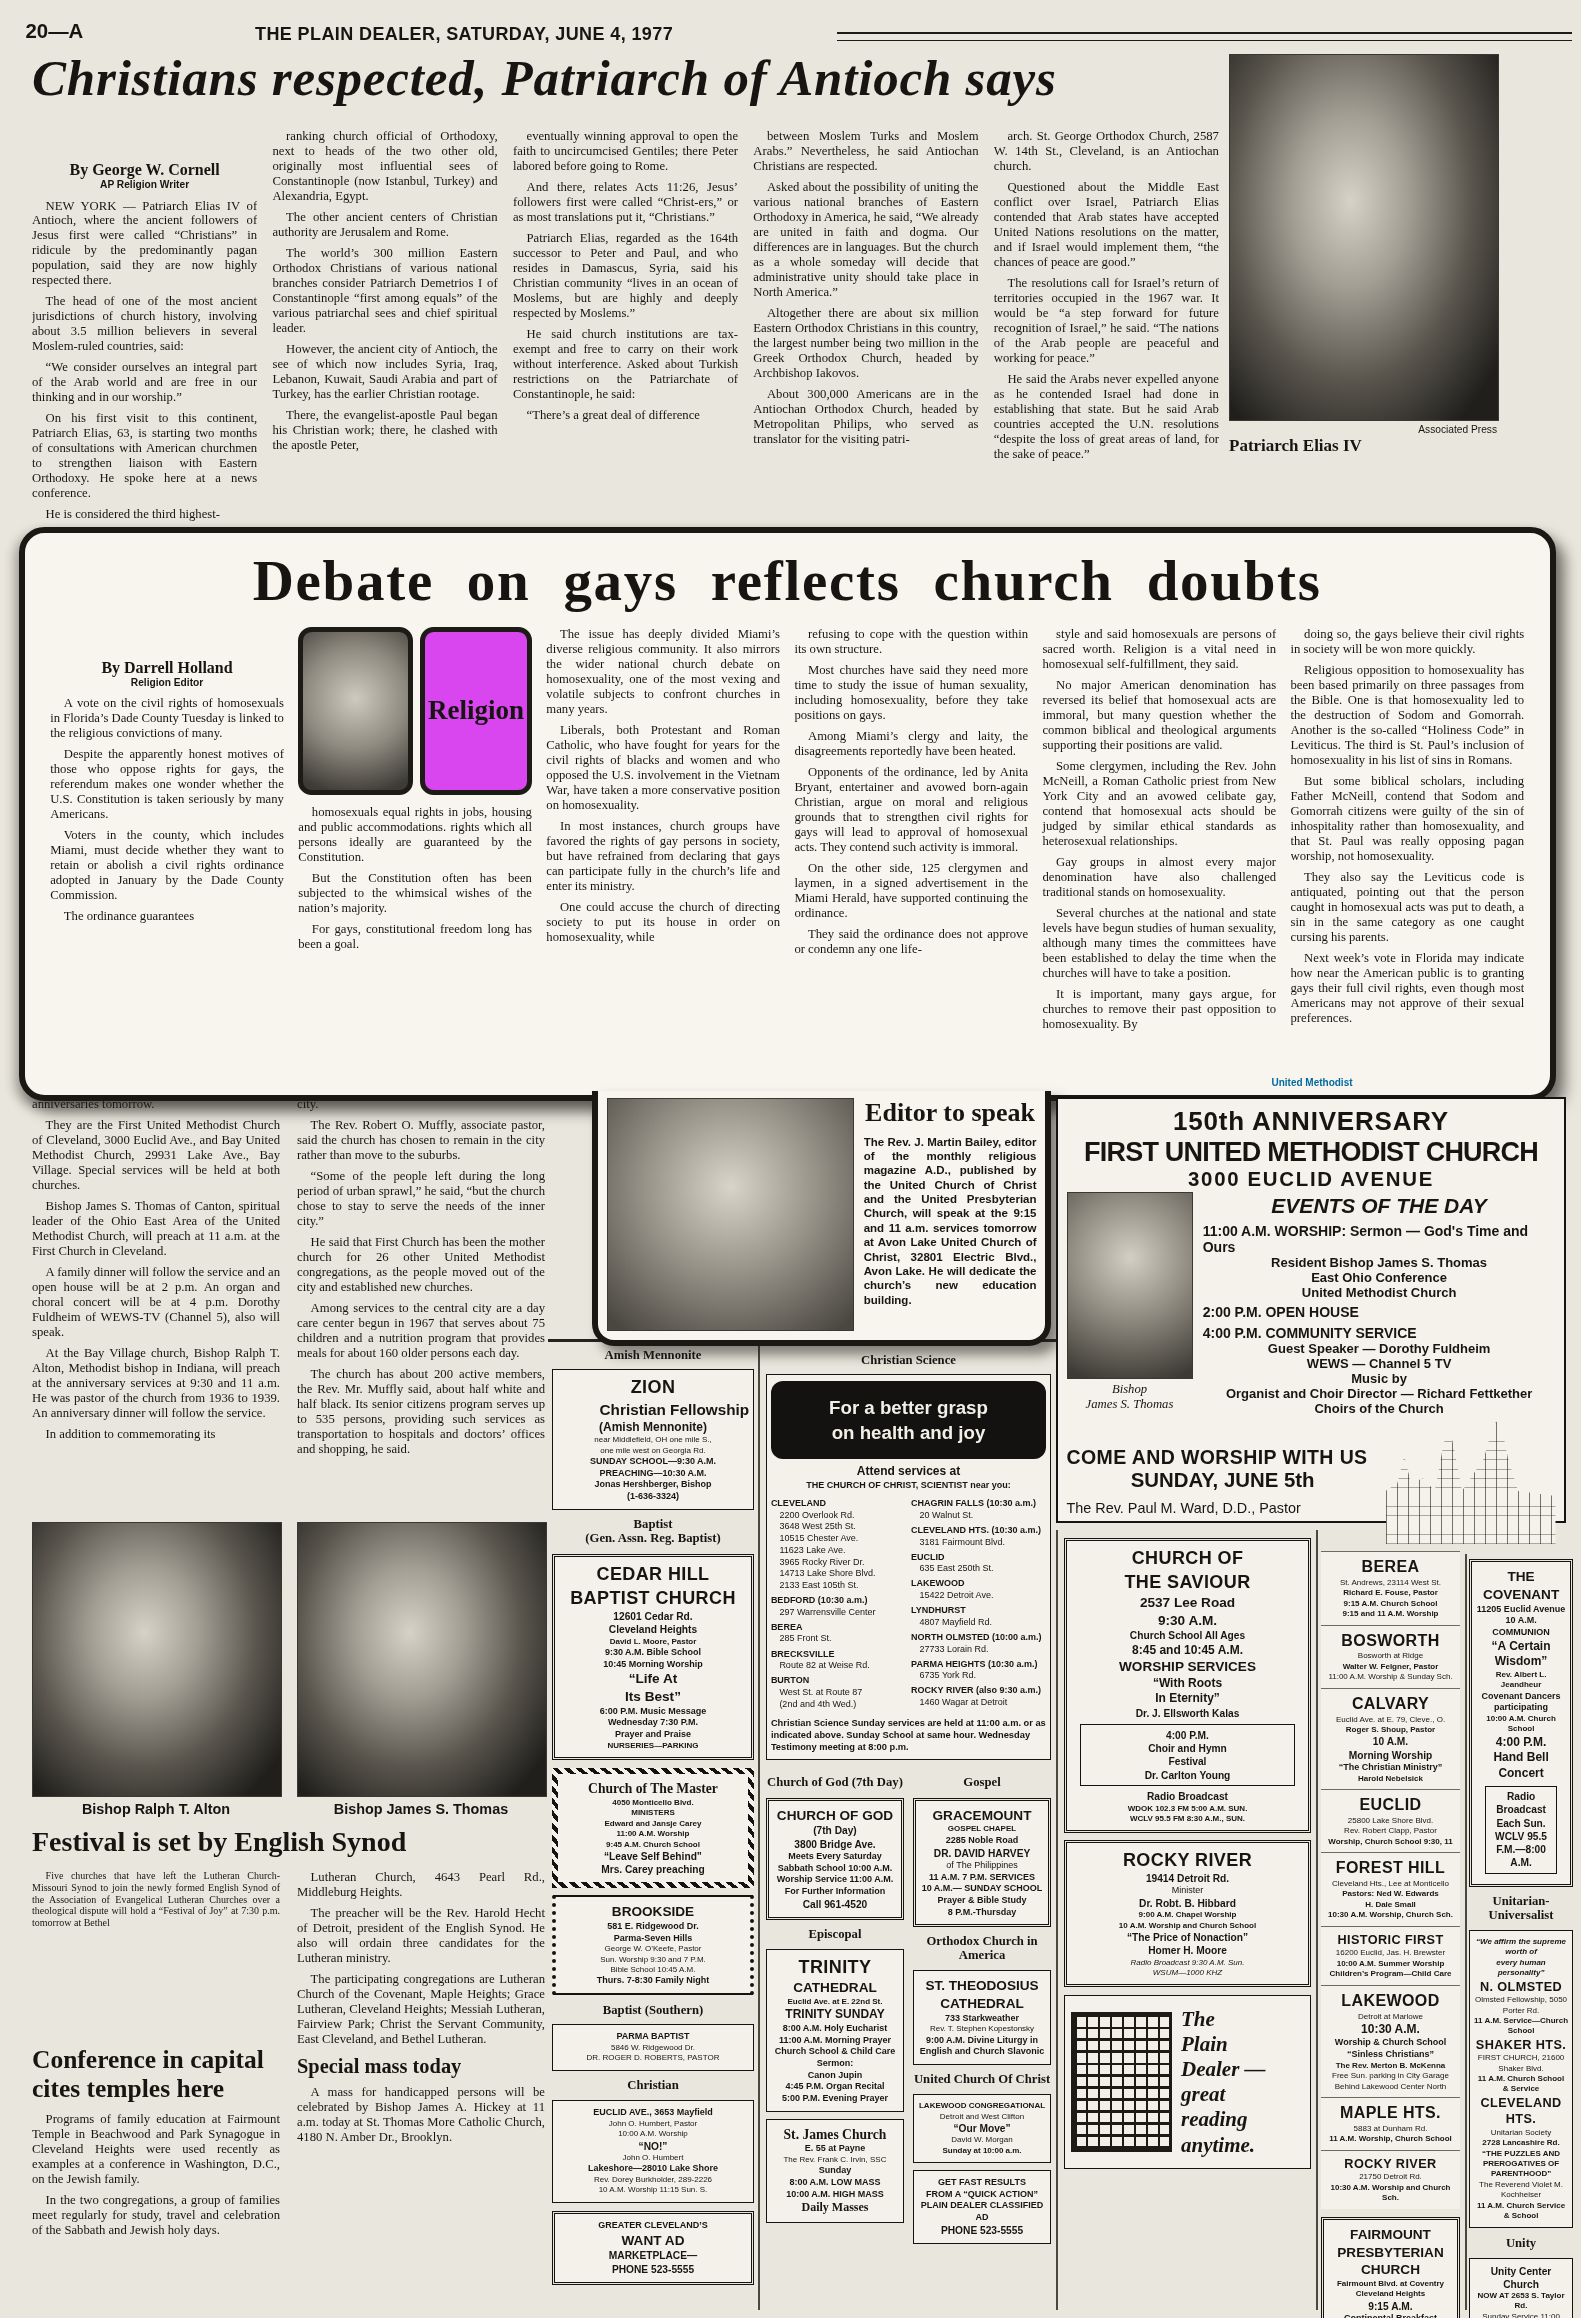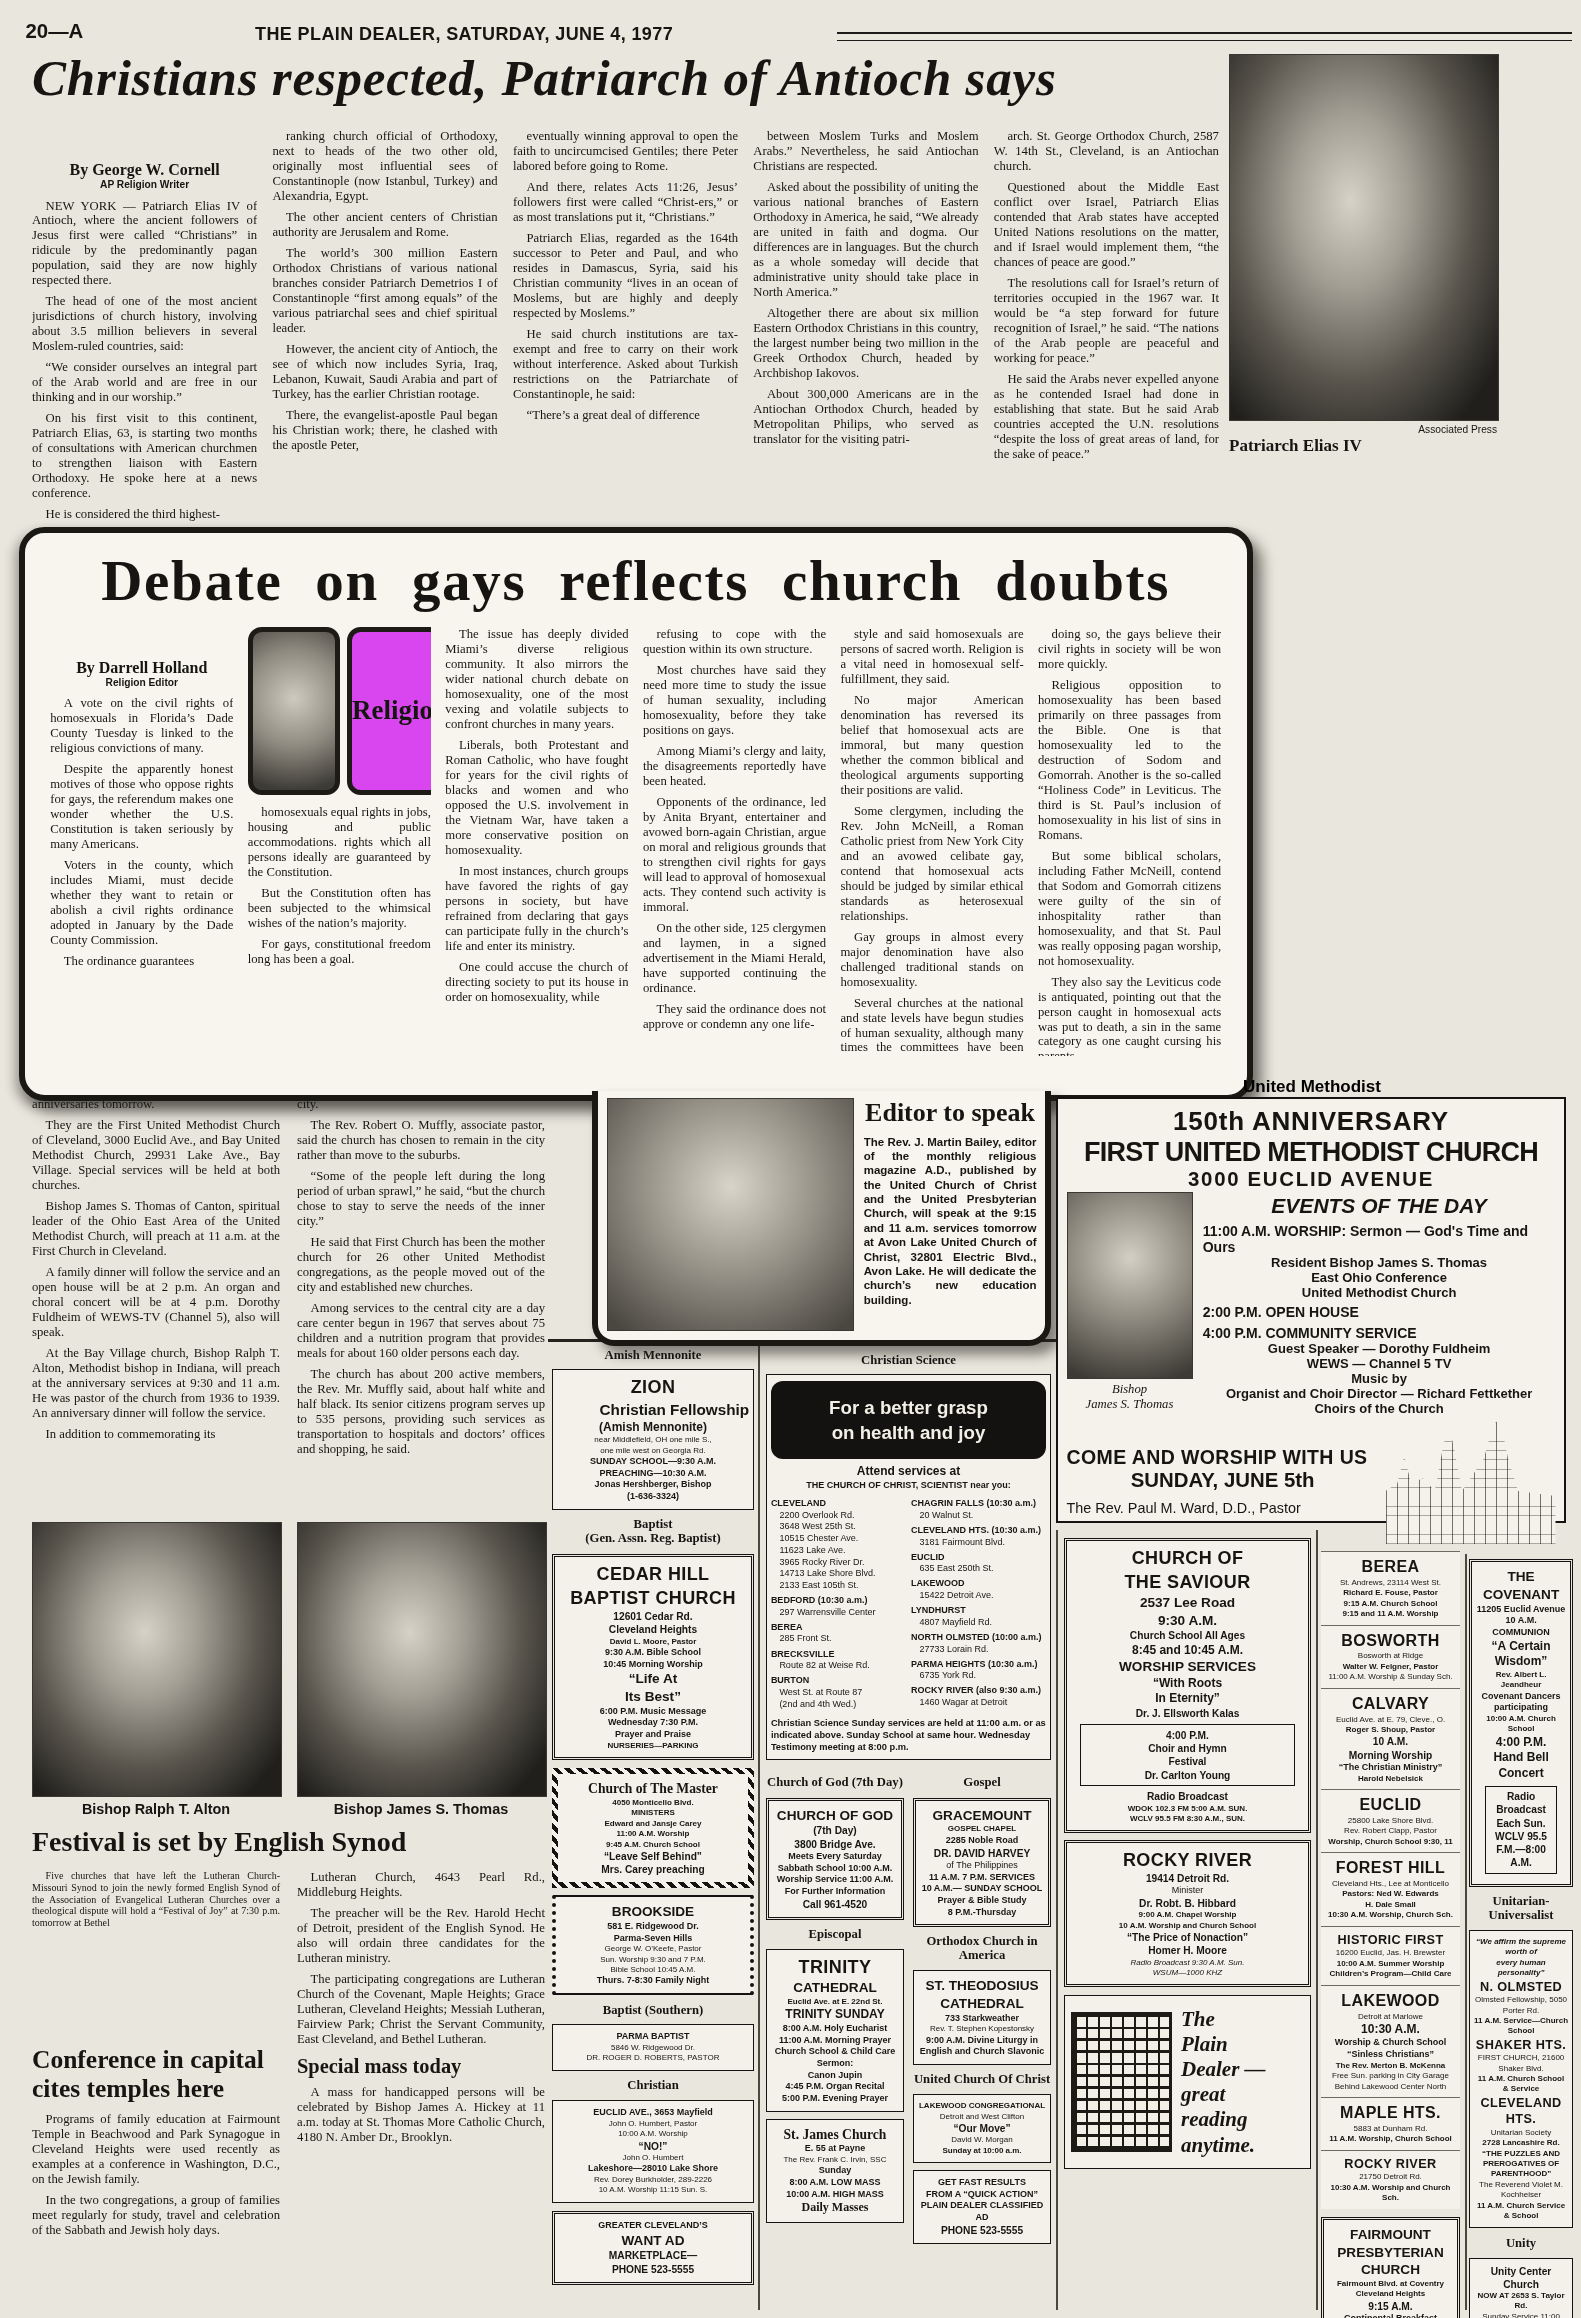--- a/index.html
+++ b/index.html
@@ -18,21 +18,21 @@
   
   #a1-head{position:absolute;left:32px;top:49px;width:1198px;margin:0;font-size:51px;font-style:italic;font-weight:bold;letter-spacing:0.8px;white-space:nowrap;}
   #a1-cols{position:absolute;left:32px;top:129px;width:1187px;height:406px;display:flex;gap:15.3px;}
   #a1-cols .col{flex:1 1 0;font-size:12.7px;}
   #a1-photo{position:absolute;left:1229px;top:54px;width:268px;}
   .photo{width:100%;background-color:#6b675e;background-image:radial-gradient(ellipse at 45% 40%, #d6d2c8 0%, #a39e94 28%, #5a564e 58%, #201f1c 88%),repeating-linear-gradient(45deg,rgba(0,0,0,.07) 0 1.7px,rgba(255,255,255,.03) 1.7px 3.4px);border:0.8px solid #3a3832;}
   #a1-photo .photo{height:365px;}
   .credit{font-size:10.2px;text-align:right;margin-top:2.5px;font-family:"Liberation Sans",sans-serif;}
   .caption{font-weight:bold;font-size:17px;margin-top:1.7px;}
   
-  #debate{position:absolute;left:18.7px;top:527px;width:1234px;height:574px;background:#f7f5ee;border:6px solid #191813;border-radius:25.5px;box-shadow:8.5px 10.2px 13.6px rgba(30,28,22,.55),-4.2px 5.1px 10.2px rgba(30,28,22,.3);z-index:4;padding:8.5px 25.5px;box-sizing:border-box;}
+  #debate{position:absolute;left:18.7px;top:527px;width:1537px;height:574px;background:#f7f5ee;border:6px solid #191813;border-radius:25.5px;box-shadow:8.5px 10.2px 13.6px rgba(30,28,22,.55),-4.2px 5.1px 10.2px rgba(30,28,22,.3);z-index:4;padding:8.5px 25.5px;box-sizing:border-box;}
   #debate-head{margin:6.8px 0 13.6px;text-align:center;font-size:57px;font-weight:bold;letter-spacing:1.7px;word-spacing:17px;white-space:nowrap;}
   #debate-cols{display:flex;gap:14.4px;height:429px;}
   #debate-cols .col{flex:1 1 0;font-size:12.7px;}
   .religion-badge{display:flex;gap:6.8px;height:168px;margin-bottom:10.2px;}
   .religion-badge .bphoto{flex:0 0 45%;border:5.1px solid #1c1b16;border-radius:13.6px;background-image:radial-gradient(circle at 50% 42%, #cfcabf 0%, #8f8a80 48%, #3d3b36 92%),repeating-linear-gradient(45deg,rgba(0,0,0,.08) 0 1.7px,transparent 1.7px 3.4px);background-color:#777;}
   .religion-badge .blabel{flex:1;border:5.1px solid #1c1b16;border-radius:13.6px;display:flex;align-items:center;justify-content:center;font-size:27px;font-weight:bold;background:#d946ef;}
   
   #editor-tab{position:absolute;left:592px;top:1091px;width:459px;height:255px;background:#f7f5ee;border:6px solid #191813;border-top:none;border-radius:0 0 22px 22px;box-shadow:8.5px 8.5px 12px rgba(30,28,22,.5);z-index:5;box-sizing:border-box;display:flex;gap:10.2px;padding:6.8px 8.5px;}
   #editor-tab .ephoto{flex:0 0 245px;height:231px;background-image:radial-gradient(circle at 50% 38%, #d8d4c9 0%, #979288 46%, #4a4741 95%),repeating-linear-gradient(45deg,rgba(0,0,0,.08) 0 1.7px,transparent 1.7px 3.4px);background-color:#888;border:0.8px solid #3a3832;}
   #editor-right{flex:1;overflow:hidden;}
@@ -47,21 +47,21 @@
   #bishop-photos .photo{height:273px;}
   #bishop-photos figcaption{font-family:"Liberation Sans",sans-serif;font-weight:bold;font-size:14.4px;text-align:center;margin-top:4.2px;}
   
   #fest-head{position:absolute;left:32px;top:1826px;width:516px;margin:0;font-size:28px;font-weight:bold;}
   #fest-col1{position:absolute;left:32px;top:1870px;width:248px;font-size:10px;}
   #fest-col2{position:absolute;left:297px;top:1870px;width:248px;font-size:12.7px;height:442px;overflow:hidden;}
   #fest-col2 h3{margin:8.5px 0 6.8px;font-size:20.4px;font-weight:bold;text-indent:0;}
   #conf{position:absolute;left:32px;top:2045px;width:248px;font-size:12.7px;height:268px;overflow:hidden;}
   #conf h2{margin:0 0 8.5px;font-size:25.5px;font-weight:bold;line-height:1.15;white-space:pre-line;}
   
-  #um-label{position:absolute;left:1057px;top:1077px;width:510px;text-align:center;font-family:"Liberation Sans",sans-serif;font-weight:bold;font-size:17px;color:#000000;z-index:6;}
+  #um-label{position:absolute;left:1057px;top:1077px;width:510px;text-align:center;font-family:"Liberation Sans",sans-serif;font-weight:bold;font-size:10px;color:#0369a1;z-index:6;}
   #anniv{position:absolute;left:1056px;top:1097px;width:510px;height:426px;background:#f4f2ea;border:2.5px solid #141311;box-sizing:border-box;padding:6.8px 8.5px;font-family:"Liberation Sans",sans-serif;z-index:6;}
   #anniv .t1{text-align:center;font-size:26px;font-weight:bold;letter-spacing:0.8px;}
   #anniv .t2{text-align:center;font-size:27px;font-weight:bold;letter-spacing:-0.8px;}
   #anniv .t3{text-align:center;font-size:20.4px;font-weight:bold;letter-spacing:1.7px;margin-bottom:1.7px;}
   #anniv-mid{display:flex;gap:10.2px;}
   #anniv-mid .aphoto{flex:0 0 109px;height:185px;background-image:radial-gradient(circle at 50% 35%, #d3cfc4 0%, #908b81 45%, #3c3a34 95%),repeating-linear-gradient(45deg,rgba(0,0,0,.08) 0 1.7px,transparent 1.7px 3.4px);background-color:#777;border:0.8px solid #3a3832;}
   #anniv-events{flex:1;}
   .ev-title{text-align:center;font-size:21px;font-weight:bold;font-style:italic;margin:1.7px 0 5.1px;}
   .ev-main{font-weight:bold;font-size:14px;text-align:left;margin-top:4.2px;}
   .ev-ind{font-weight:bold;font-size:13px;text-align:center;}

